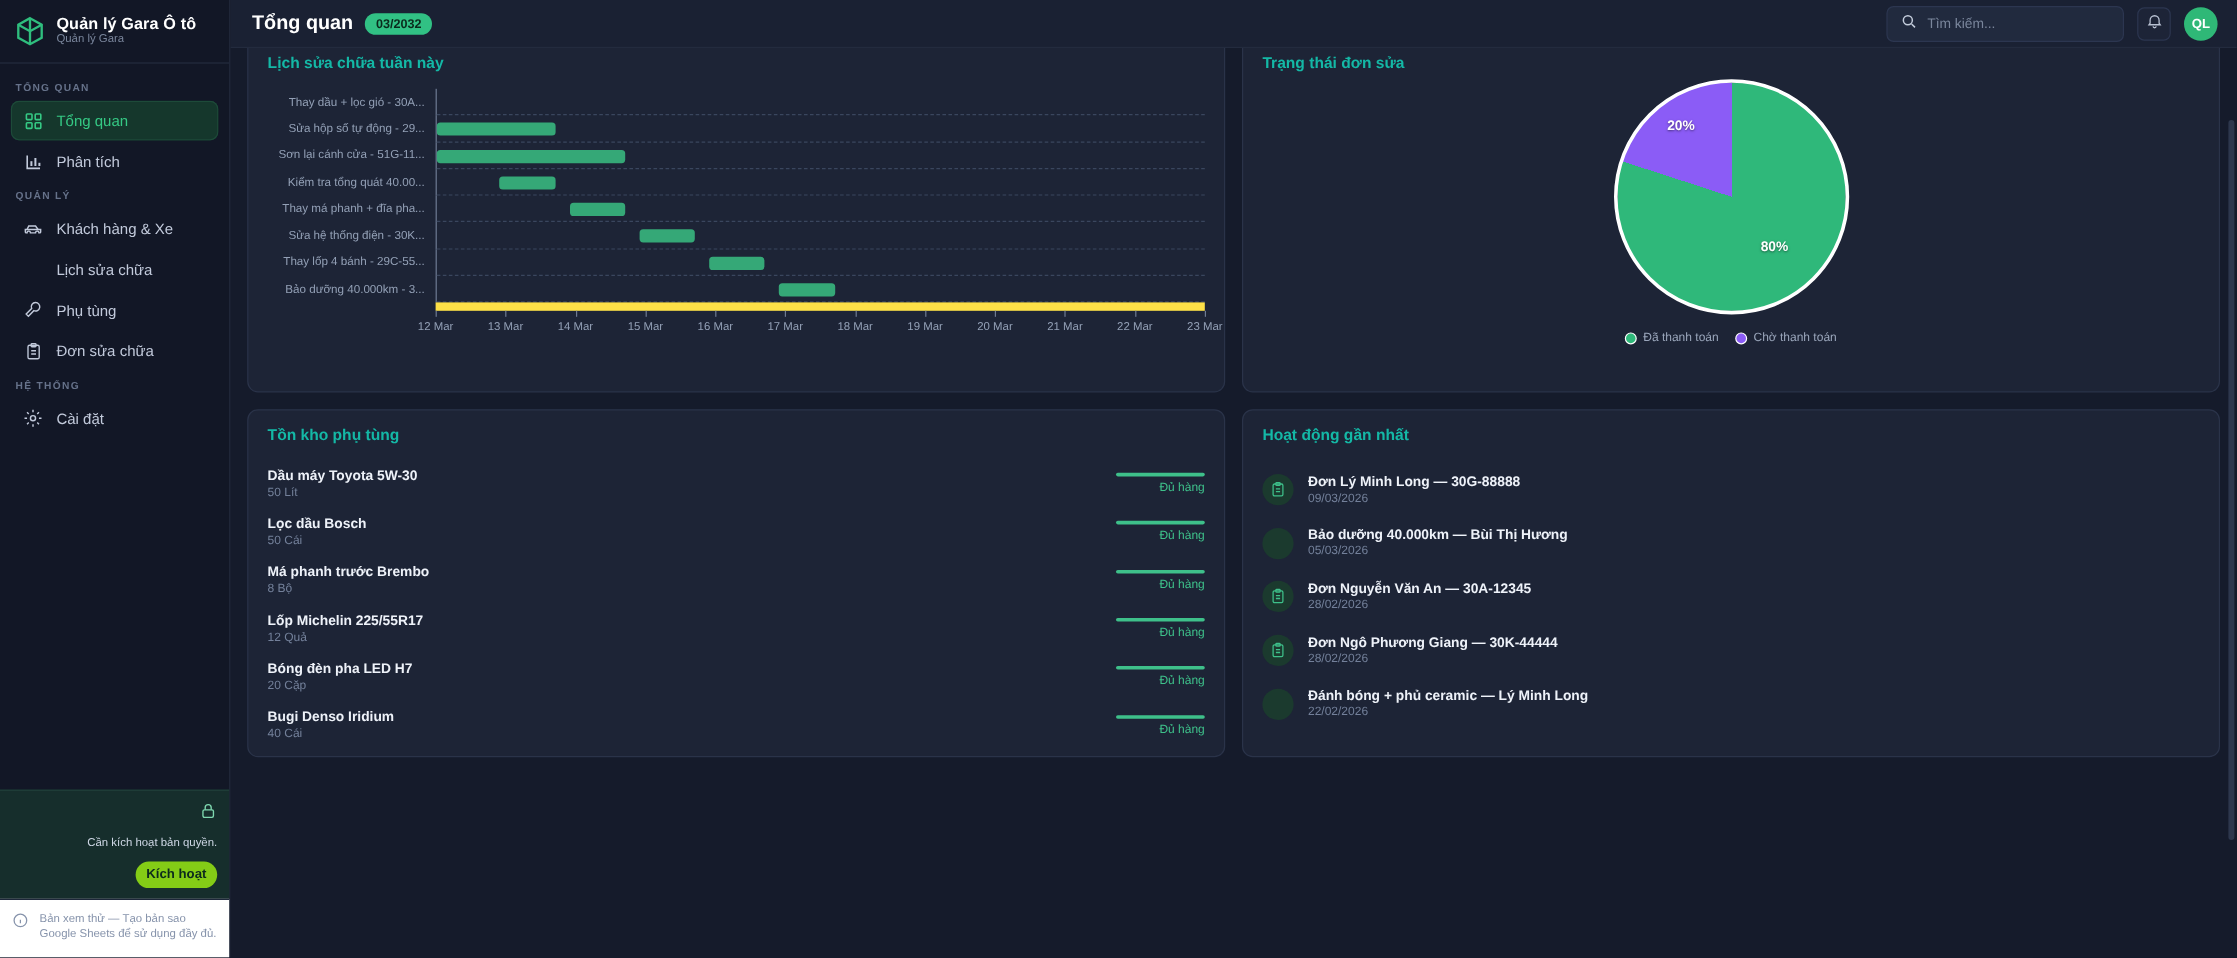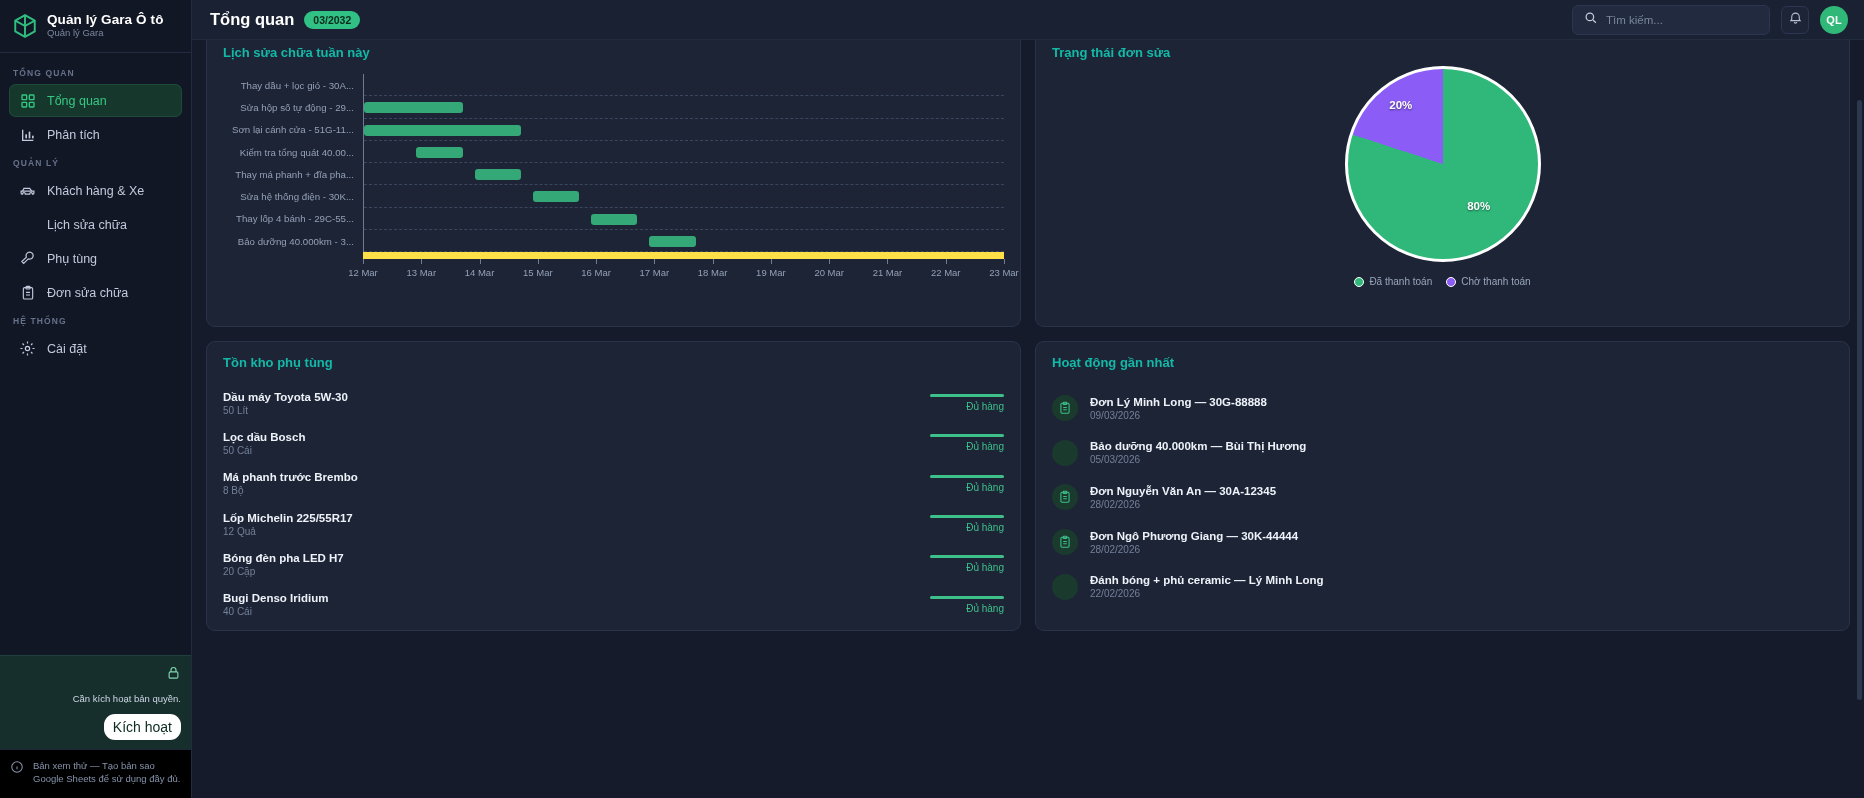--- a/index.html
+++ b/index.html
@@ -50,27 +50,27 @@
 
   .side-foot { margin-top: auto; }
   .license {
     display: flex; align-items: flex-end; gap: 9px;
     background: #162e2c; border-top: 1px solid #21403b;
     padding: 9px 10px;
     flex-direction: column;
   }
   .license-txt { font-size: 9.5px; color: #cfd8e6; line-height: 1.28; flex: 1 1 auto; }
   .license-btn {
-    background: #ffffff; color: #0c2a1d; font-size: 14px; font-weight: normal;
+    background: #84cc16; color: #0c2a1d; font-size: 11px; font-weight: bold;
     border: none; border-radius: 11px; padding: 5px 9px; cursor: pointer; white-space: nowrap;
   }
   .trial {
     display: flex; align-items: flex-start; gap: 9px;
     padding: 10px 10px 12px 10px; border-top: 1px solid #1d2739;
-    background: #000000;
+    background: #ffffff;
   }
   .trial-txt { font-size: 9.5px; color: #8693ab; line-height: 1.35; }
 
   
   .main { flex: 1 1 auto; display: flex; flex-direction: column; min-width: 0; background: #151b2b; }
   .topbar {
     height: 40px; flex: 0 0 40px; display: flex; align-items: center;
     padding: 0 16px 0 18px; border-bottom: 1px solid #232b3e; background: #1a2133;
   }
   .page-title { font-size: 16.5px; font-weight: bold; color: #ffffff; }

